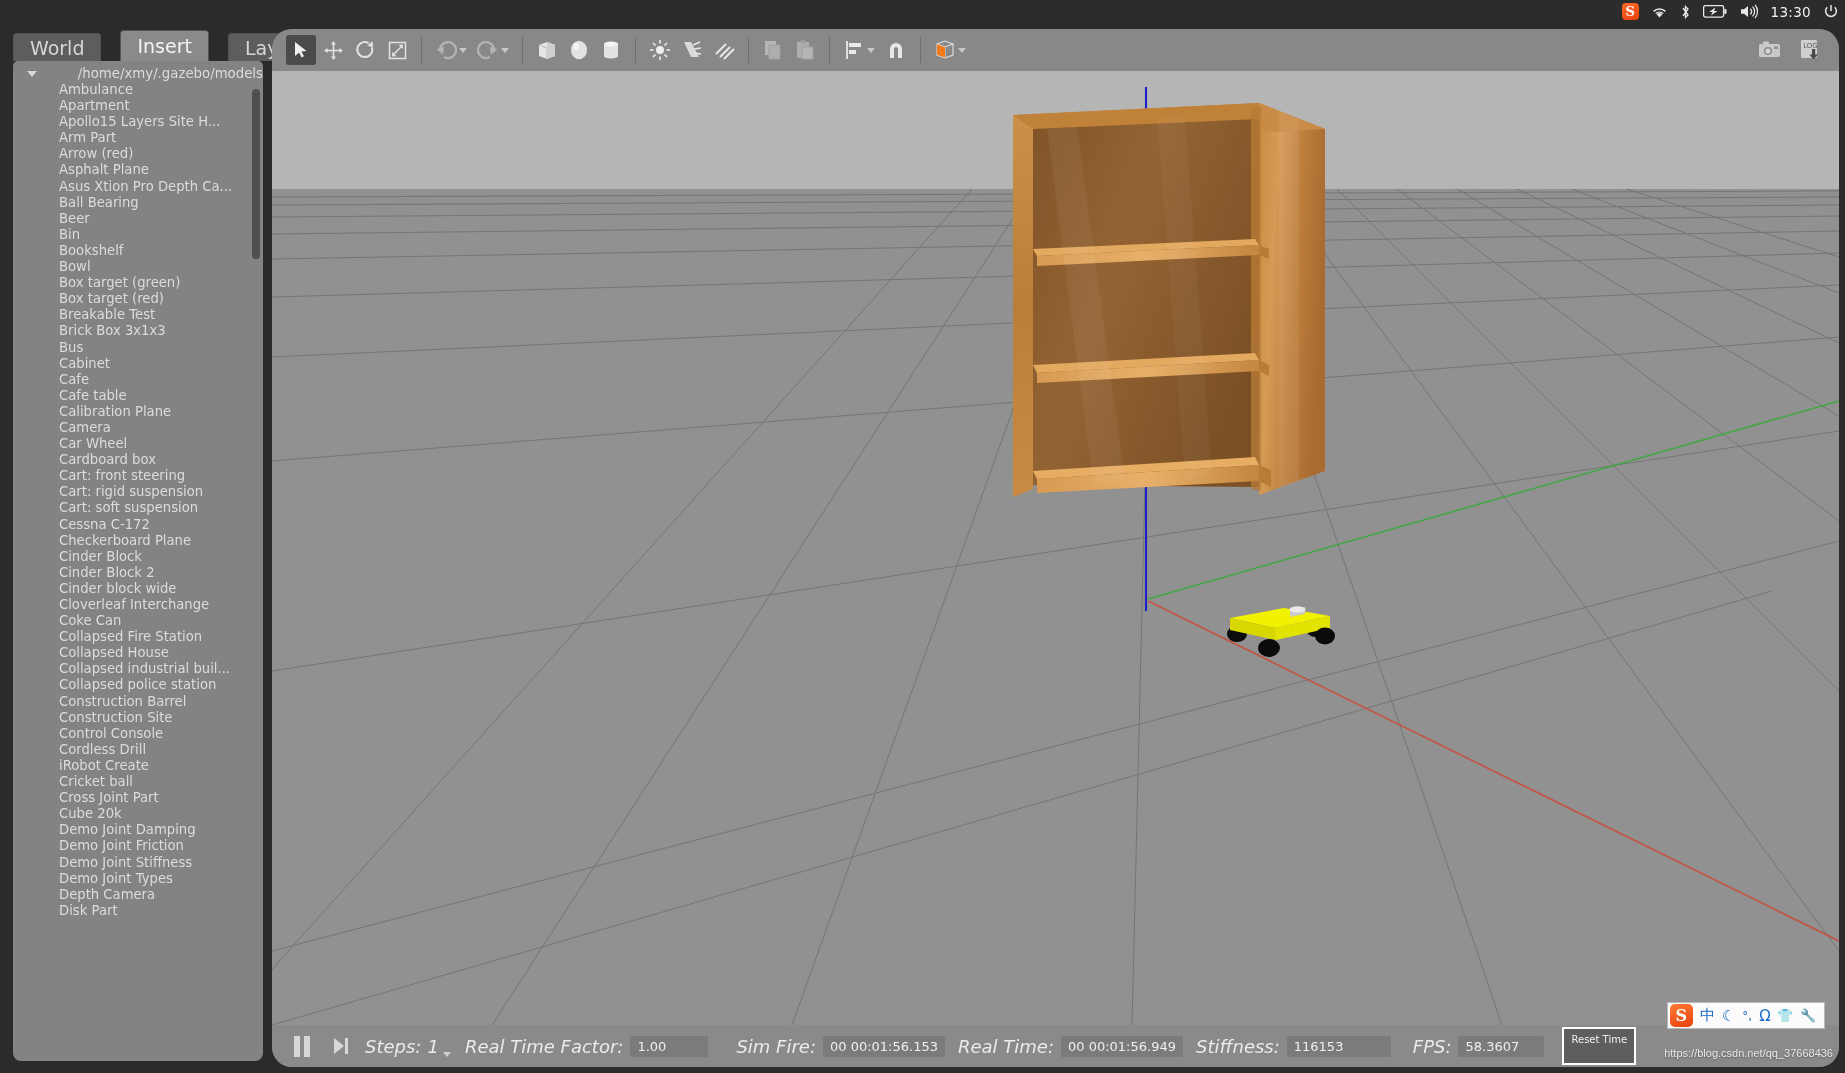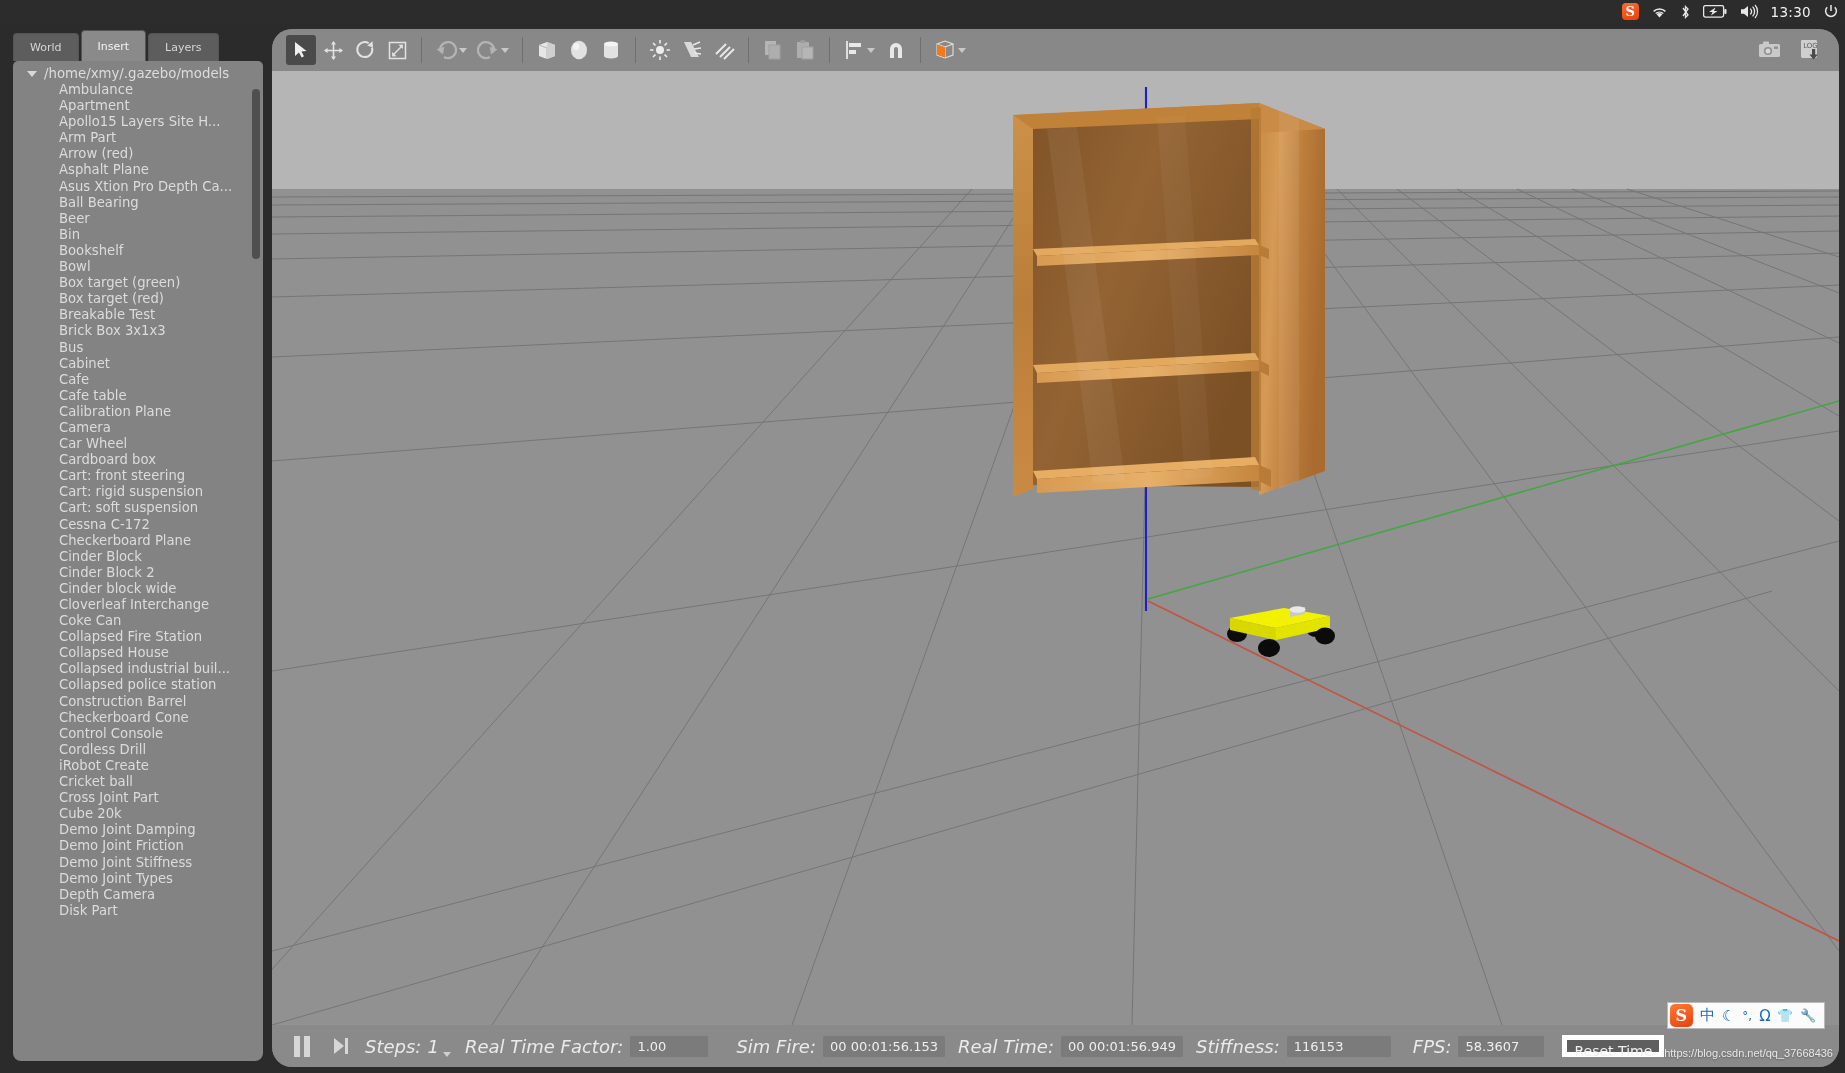--- a/index.html
+++ b/index.html
@@ -38,36 +38,36 @@
   #leftpanel {
     position:absolute; left:5px; top:0px; width:258px; height:1046px;
   }
   #tabs {
     position:absolute; left:8px; top:8px; height:30px;
     display:flex; align-items:flex-end;
   }
   .tab {
     height:28px; padding:12px 16px;
     display:flex; align-items:center; justify-content:center;
-    font-size:11px; color:#d6d6d6;
+    font-size:19px; color:#d6d6d6;
     background:#5d5d5d; border-radius:4px 4px 0 0;
-    margin-right:2px; border:1px solid #555; border-bottom:none;
+    margin-right:19px; border:1px solid #555; border-bottom:none;
   }
   .tab.active { background:#8a8a8a; color:#f4f4f4; height:31px; }
 
   #modellist {
     position:absolute; left:8px; top:38px; width:250px; height:1000px;
     background:#838383; border-radius:5px 5px 8px 8px;
     overflow:hidden;
   }
   #listroot {
     font-size:13.3px; color:#dcdcdc;
     padding-top:4px;
   }
-  .root-row { display:flex; align-items:center; height:17px; padding-left:14px; }
+  .root-row { display:flex; align-items:center; height:17px; padding-left:14px;justify-content:space-between; }
   .tri {
     width:0; height:0; margin-right:7px;
     border-left:5px solid transparent; border-right:5px solid transparent;
     border-top:6px solid #d8d8d8;
   }
   .m-item {
     height:16.1px; line-height:16.1px;
     padding-left:46px;
     font-size:13.2px; color:#dcdcdc;
     white-space:nowrap; overflow:hidden;
@@ -140,22 +140,22 @@
     font-size:13.2px; color:#e8e8e8;
   }
   .st-lbl { color:#ebebeb; font-size:18px; white-space:nowrap;font-style:italic; }
   .st-val {
     background:#7b7b7b; color:#efefef;
     height:21px; line-height:21px; padding:0 7px;
     font-size:13px; border-radius:1px; white-space:nowrap;
   }
   .st-btn {
     background:#5e5e5e; color:#f0f0f0;
-    height:22px; line-height:22px; padding:0 7px; font-size:14px;
-    border:5px solid #ffffff; white-space:nowrap;
+    height:38px; line-height:22px; padding:0 7px; font-size:10px;
+    border:2px solid #ffffff; white-space:nowrap;
   }
   #pausebtn { display:flex; gap:4px; margin-left:22px; }
   #pausebtn span { display:block; width:6px; height:21px; background:#d7d7d7; }
   #stepbtn { display:flex; align-items:center; gap:2px; margin-left:22px; }
 
   
   #watermark {
     position:absolute; right:6px; bottom:8px;
     font-size:11px; color:#e9e9e9;
     font-family:"Liberation Sans", sans-serif;
@@ -269,21 +269,21 @@
             <div class="m-item">Cinder Block</div>
             <div class="m-item">Cinder Block 2</div>
             <div class="m-item">Cinder block wide</div>
             <div class="m-item">Cloverleaf Interchange</div>
             <div class="m-item">Coke Can</div>
             <div class="m-item">Collapsed Fire Station</div>
             <div class="m-item">Collapsed House</div>
             <div class="m-item">Collapsed industrial buil...</div>
             <div class="m-item">Collapsed police station</div>
             <div class="m-item">Construction Barrel</div>
-            <div class="m-item">Checkerboard Cone</div>
+            <div class="m-item">Construction Site</div>
             <div class="m-item">Control Console</div>
             <div class="m-item">Cordless Drill</div>
             <div class="m-item">iRobot Create</div>
             <div class="m-item">Cricket ball</div>
             <div class="m-item">Cross Joint Part</div>
             <div class="m-item">Cube 20k</div>
             <div class="m-item">Demo Joint Damping</div>
             <div class="m-item">Demo Joint Friction</div>
             <div class="m-item">Demo Joint Stiffness</div>
             <div class="m-item">Demo Joint Types</div>

